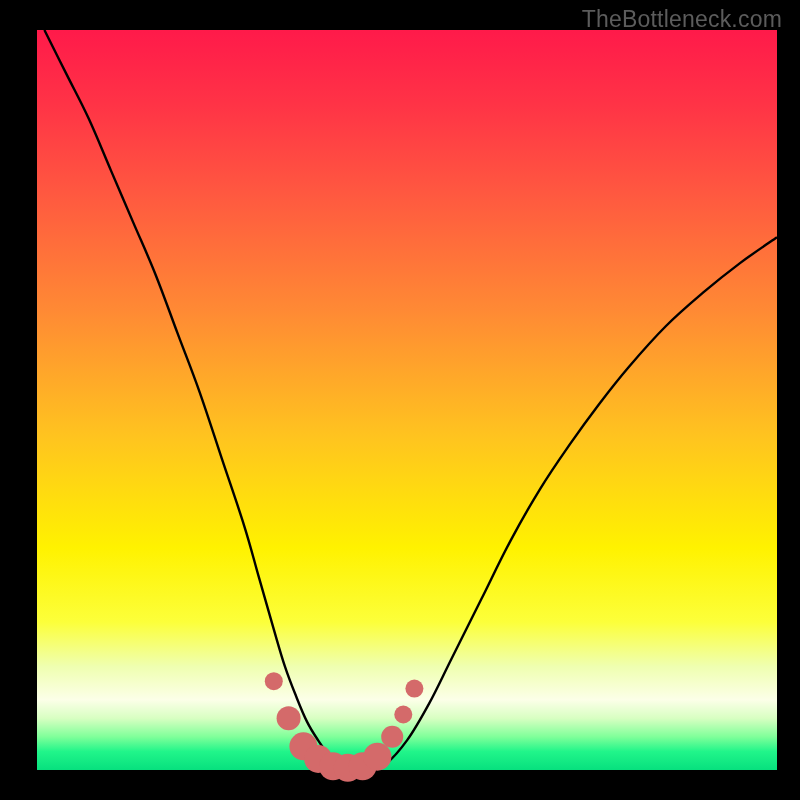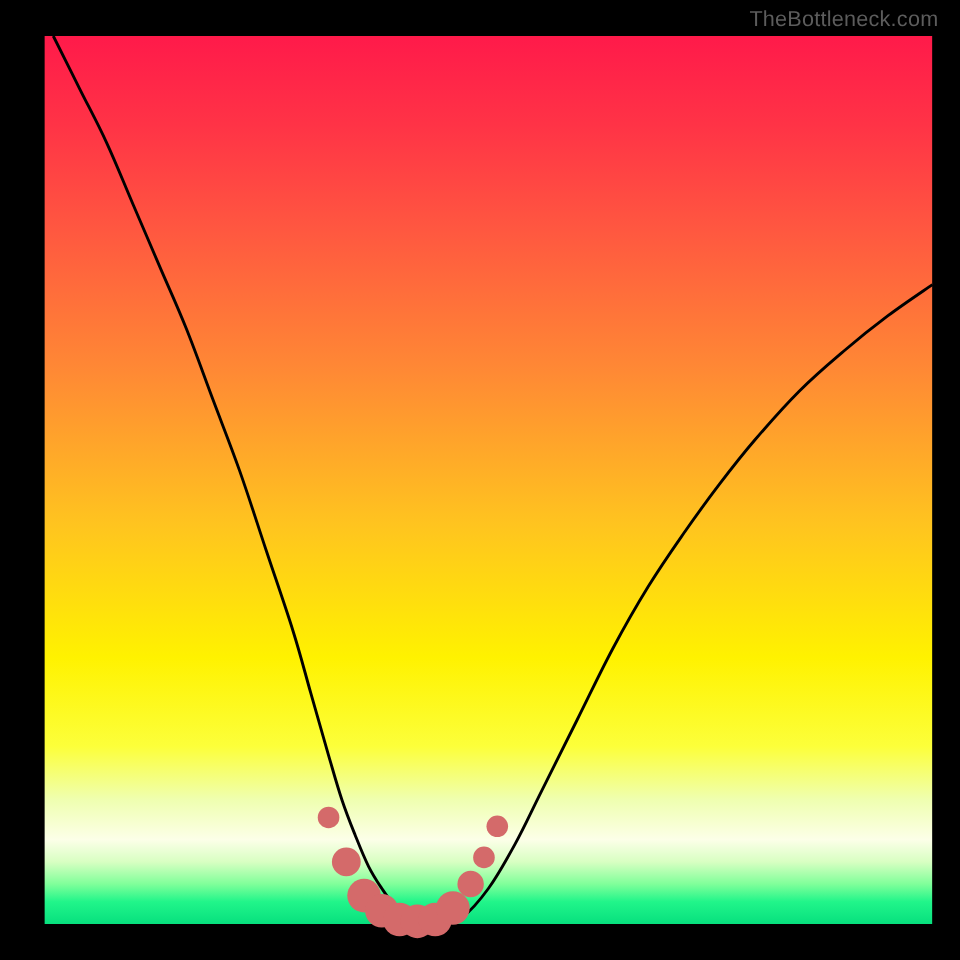--- a/index.html
+++ b/index.html
@@ -31,21 +31,21 @@
     left: 0;
     top: 0;
     width: 100%;
     height: 100%;
   }
   .watermark {
     position: absolute;
     top: 6px;
     right: 18px;
     color: #5c5c5c;
-    font-size: 18px;
+    font-size: 23px;
     font-weight: 500;
     letter-spacing: 0.2px;
   }
   svg.curve {
     position: absolute;
     left: 0;
     top: 0;
     width: 100%;
     height: 100%;
     overflow: visible;

